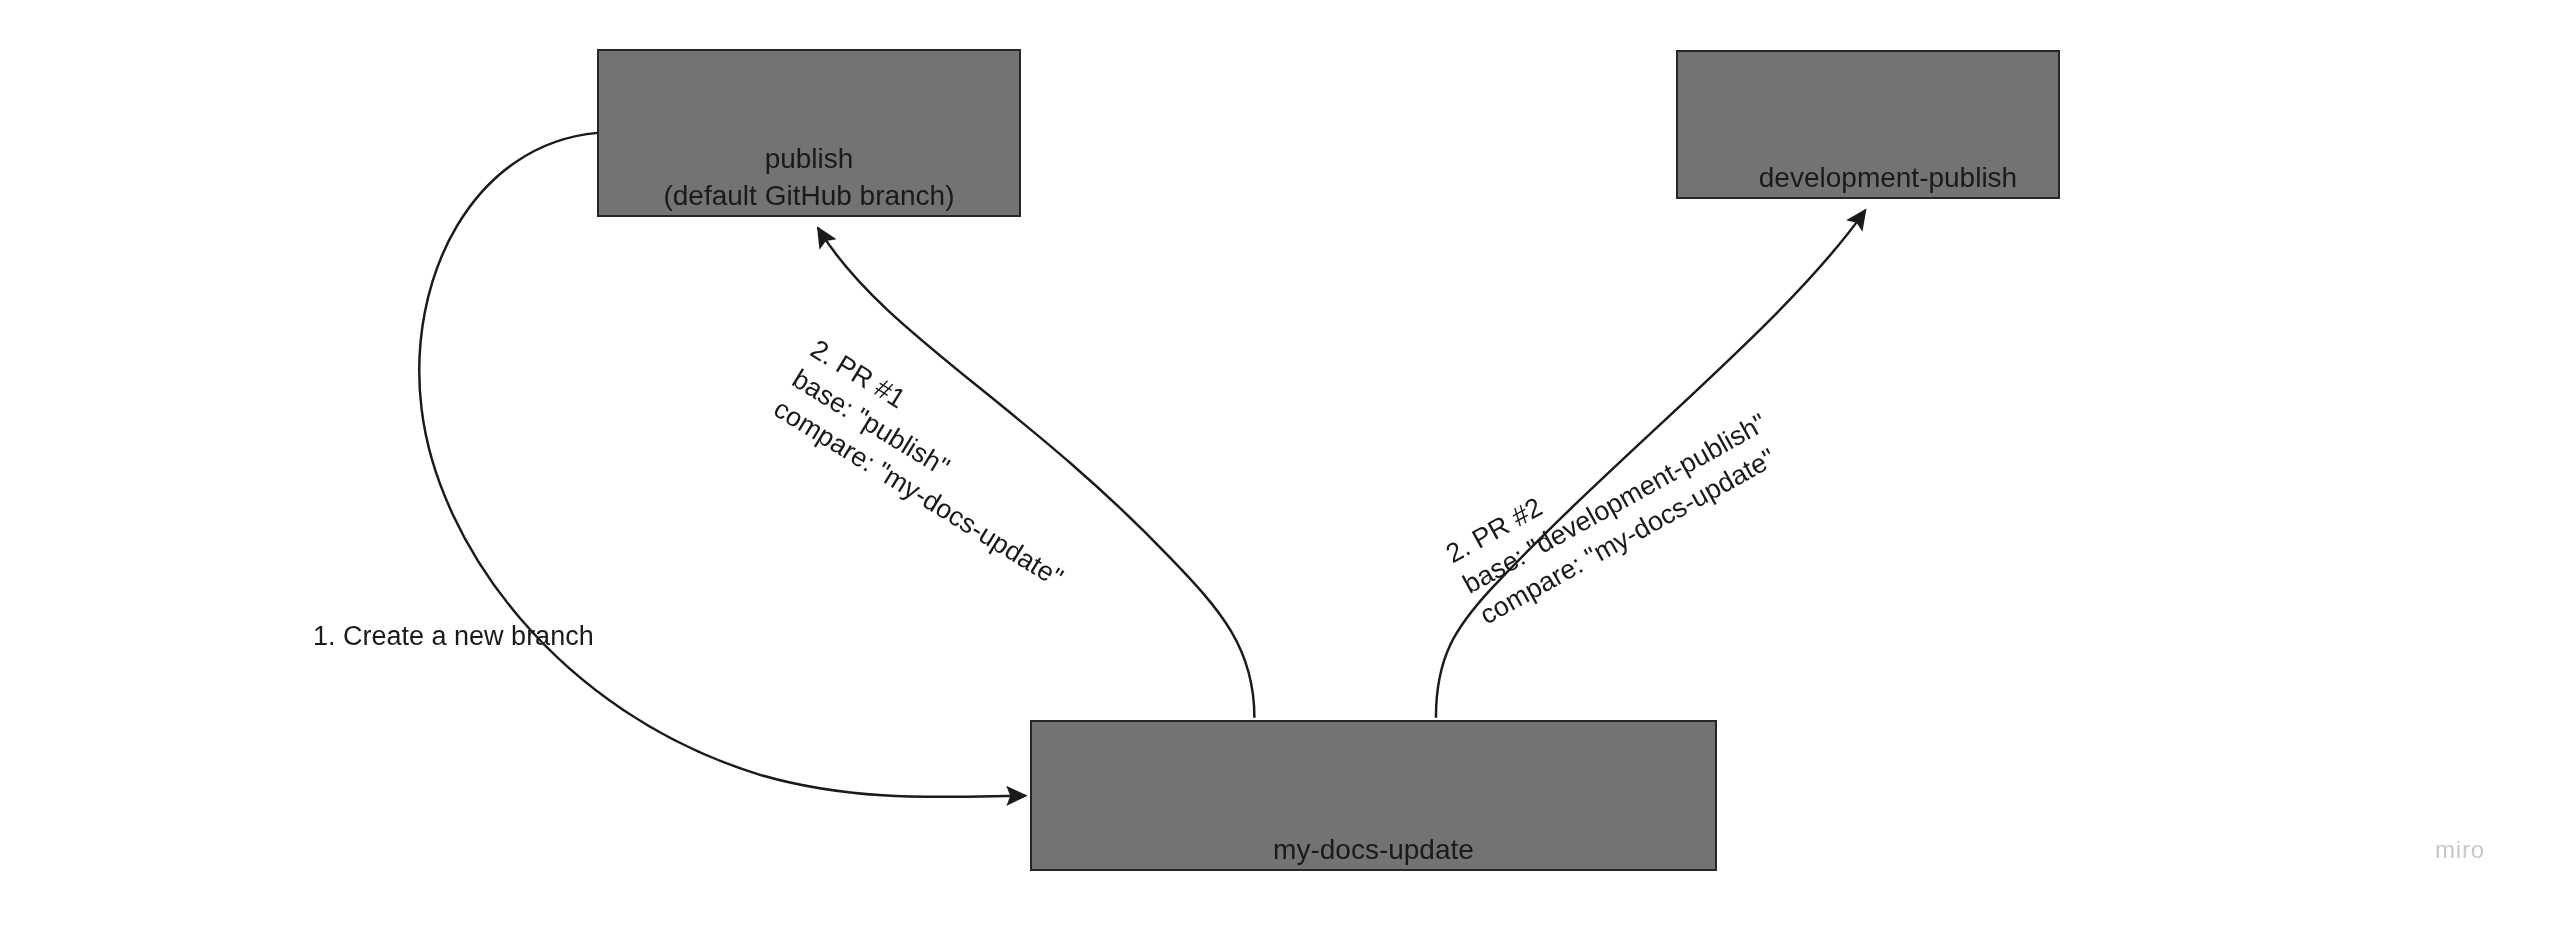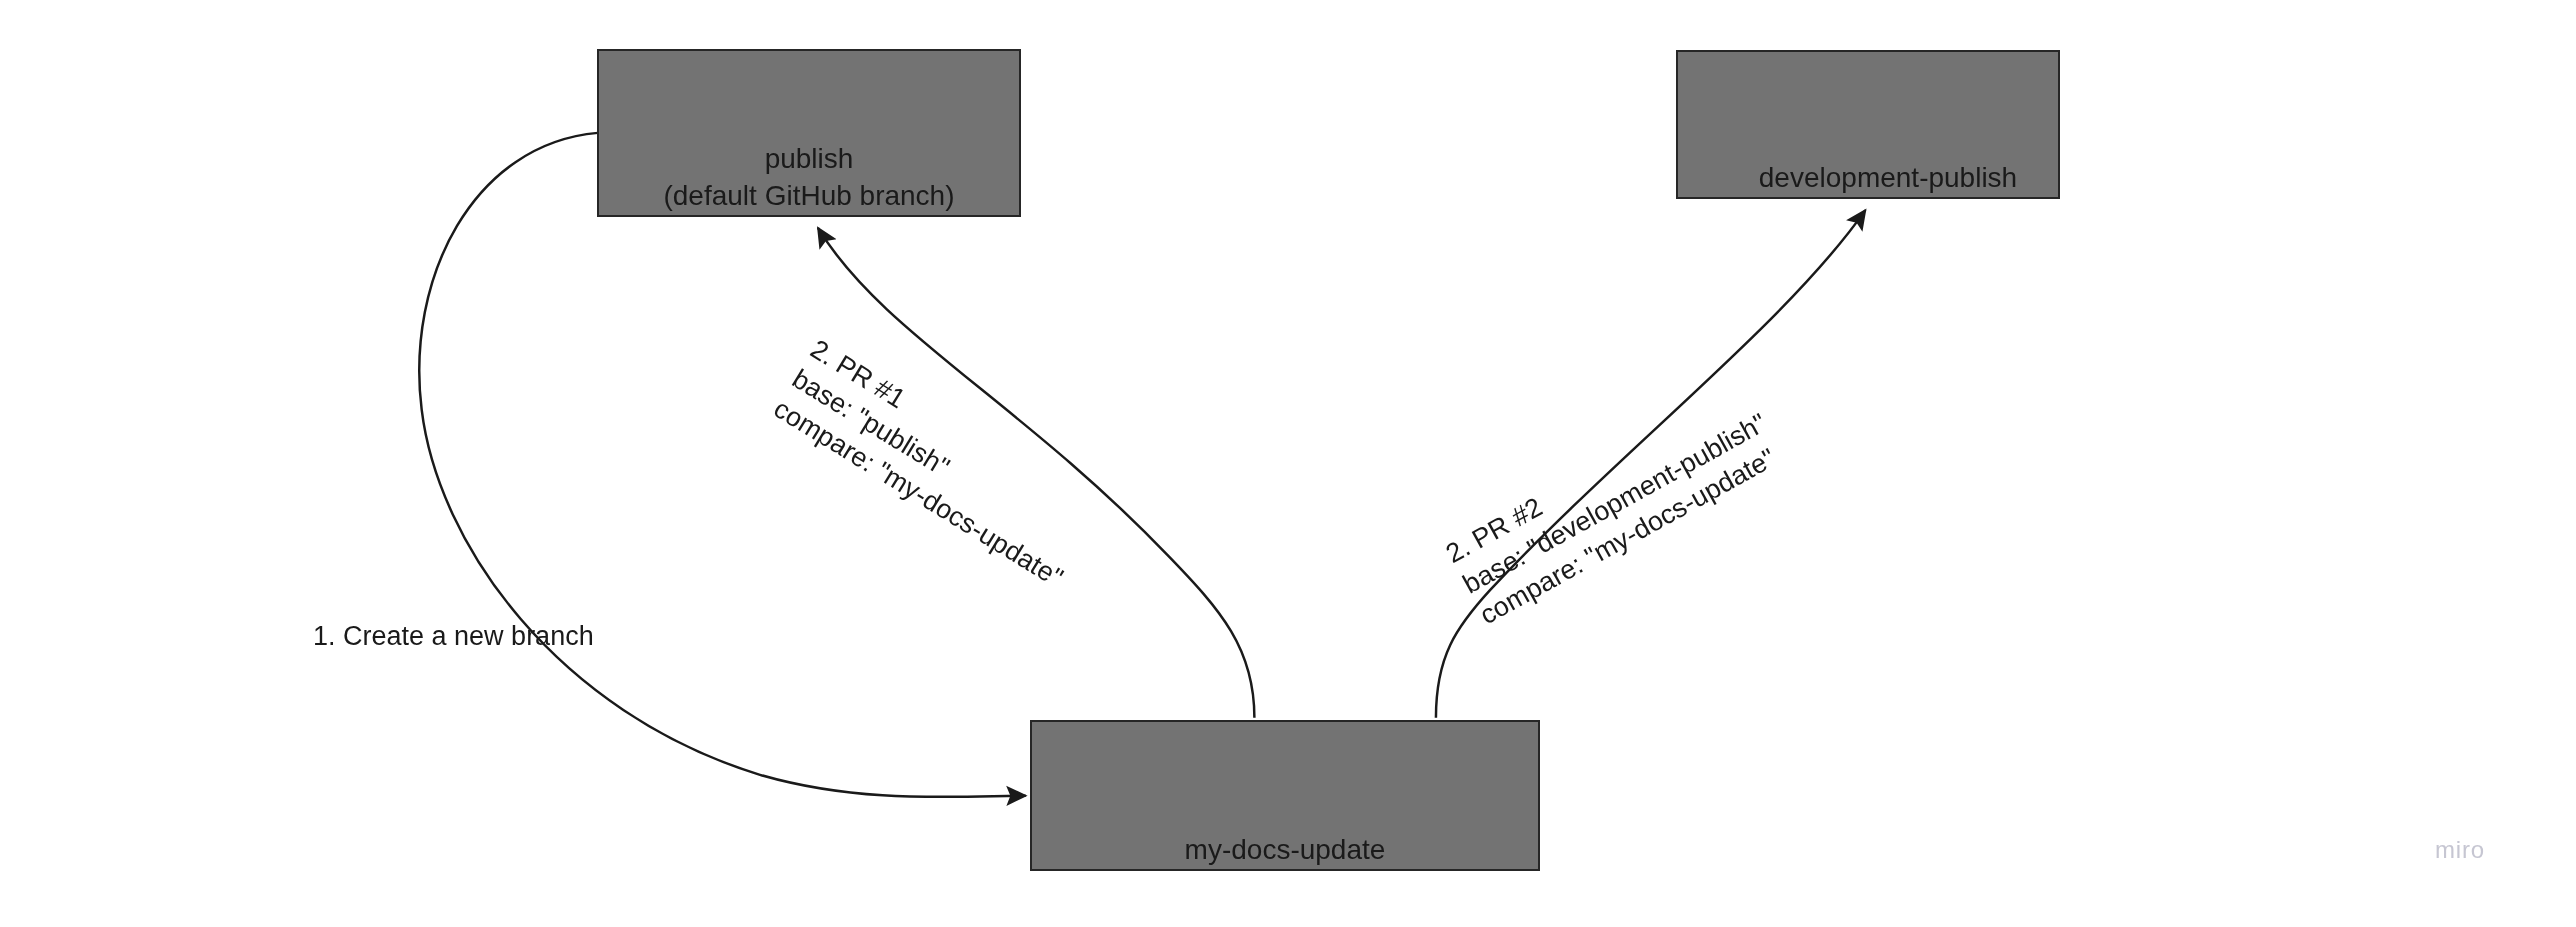--- a/index.html
+++ b/index.html
@@ -46,21 +46,21 @@
   #node-development-publish {
     left: 1676px;
     top: 50px;
     width: 384px;
     height: 149px;
     padding-left: 40px;
   }
   #node-my-docs-update {
     left: 1030px;
     top: 720px;
-    width: 510px;
+    width: 687px;
     height: 151px;
   }
   .edge-label {
     position: absolute;
     font-size: 27px;
     font-weight: 400;
     color: #1a1a1a;
     line-height: 1.30;
     white-space: pre-line;
     z-index: 4;

